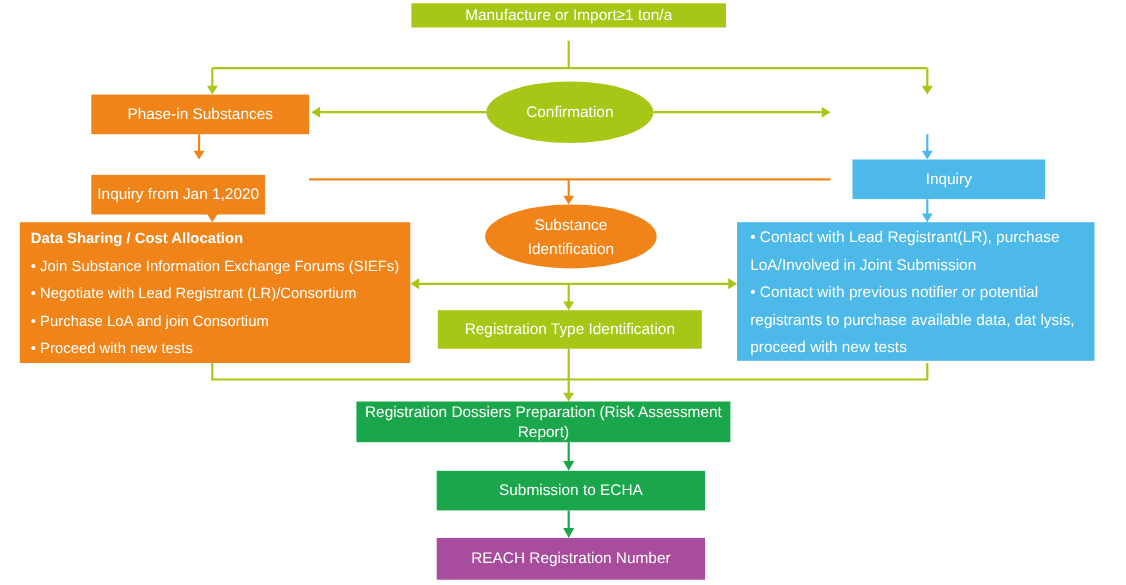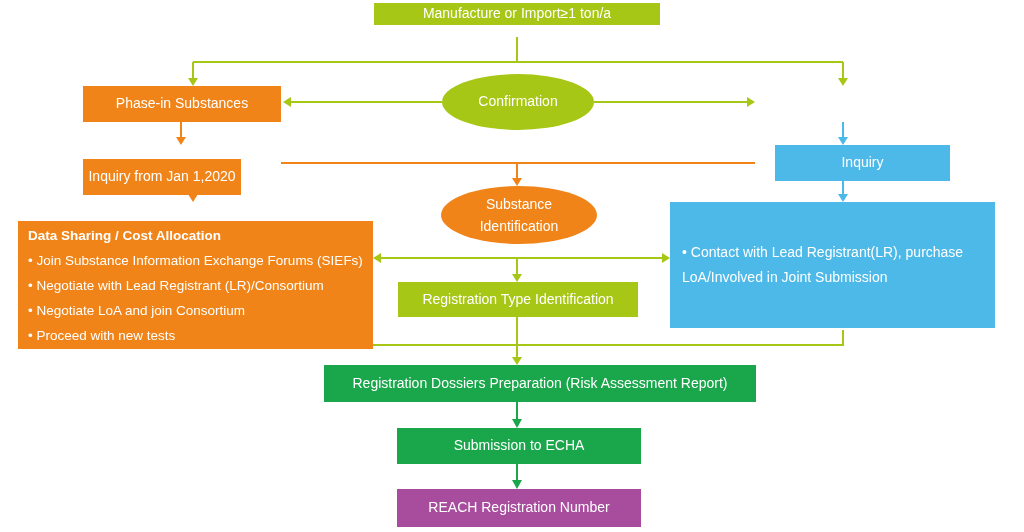--- a/index.html
+++ b/index.html
@@ -24,29 +24,29 @@
   .purple{background:var(--purple);}
   .ellipse{border-radius:50%;}
   .n-top{left:374px;top:3px;width:286px;height:22px;}
   .n-phase-in{left:83px;top:86px;width:198px;height:36px;}
   .n-confirmation{left:442px;top:74px;width:152px;height:56px;}
   .n-non-phase-in{left:755px;top:86px;width:175px;height:36px;font-size:13.5px;}
   .n-inquiry-left{left:83px;top:159px;width:158px;height:36px;}
   .n-inquiry-right{left:775px;top:145px;width:175px;height:36px;}
   .n-substance-id{left:441px;top:186px;width:156px;height:58px;padding:0 24px;line-height:22px;}
   .n-reg-type{left:398px;top:282px;width:240px;height:35px;}
-  .n-dossiers{left:324px;top:365px;width:432px;height:37px;}
+  .n-dossiers{left:324px;top:365px;width:340px;height:37px;}
   .n-submission{left:397px;top:428px;width:244px;height:36px;}
   .n-reach{left:397px;top:489px;width:244px;height:38px;}
   .bigbox{
     position:absolute;z-index:2;color:#ffffff;
     display:flex;flex-direction:column;justify-content:center;
     font-size:13.5px;line-height:25px;text-align:left;
   }
-  .n-data-sharing{left:18px;top:202px;width:355px;height:128px;padding:0 10px;margin-top:19px;}
+  .n-data-sharing{left:18px;top:202px;width:355px;height:128px;padding:0 10px;}
   .n-data-sharing div{white-space:nowrap;}
   .n-contact{left:670px;top:202px;width:325px;height:126px;padding:0 12px;font-size:14px;}
   .bigbox .title{font-weight:bold;}
 </style>
 </head>
 <body>
 
 <div class="stage">
 
   <svg class="connectors" viewBox="0 0 1024 532" fill="none">
@@ -117,26 +117,27 @@
   <div class="node orange n-inquiry-left">Inquiry from Jan 1,2020</div>
 
   <div class="node blue n-inquiry-right">Inquiry</div>
 
   <div class="node orange ellipse n-substance-id">Substance Identification</div>
 
   <div class="bigbox orange n-data-sharing">
     <div class="title">Data Sharing / Cost Allocation</div>
     <div>• Join Substance Information Exchange Forums (SIEFs)</div>
     <div>• Negotiate with Lead Registrant (LR)/Consortium</div>
-    <div>• Negotiate LoA and join Consortium</div>
+    <div>• Purchase LoA and join Consortium</div>
     <div>• Proceed with new tests</div>
   </div>
 
   <div class="bigbox blue n-contact">
     <div>• Contact with Lead Registrant(LR), purchase LoA/Involved in Joint Submission</div>
+    <div>• Contact with previous notifier or potential registrants to purchase available data, dat lysis, proceed with new tests</div>
   </div>
 
   <div class="node lime n-reg-type">Registration Type Identification</div>
 
   <div class="node green n-dossiers">Registration Dossiers Preparation (Risk Assessment Report)</div>
 
   <div class="node green n-submission">Submission to ECHA</div>
 
   <div class="node purple n-reach">REACH Registration Number</div>
 

